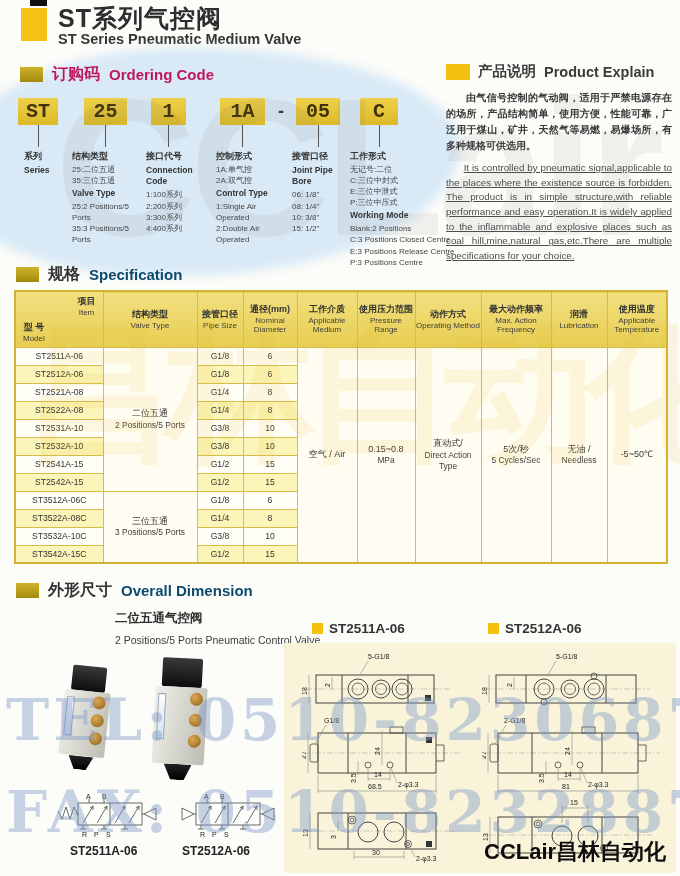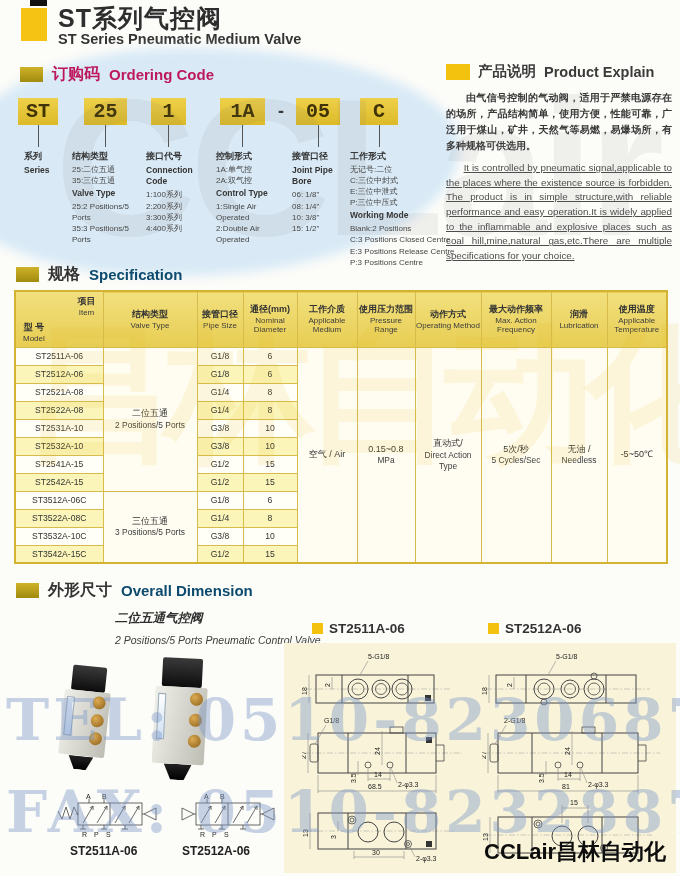--- a/index.html
+++ b/index.html
@@ -77,21 +77,21 @@
   tr.drow { height:18px; }
   tr.drow td.c { background:#fffef7; }
   tr.alt td.c { background:#fbf5b9; }
   td.model { text-align:left; padding-left:11px; font-size:9px; color:#2f2f2f; }
   td.gcell, td.m { background:#fffdf2; }
   .mc-cn { font-size:9px; color:#333; line-height:1.3; }
   .mc-en { font-size:8.4px; color:#3c3c3c; line-height:1.25; }
 
   
   .dim-head { left:16px; top:580px; }
-  .dim-sub { position:absolute; left:115px; top:610px; z-index:1;font-style:italic; }
+  .dim-sub { position:absolute; left:115px; top:610px; z-index:1; }
   .dim-sub-cn { font-size:12.5px; font-weight:bold; color:#2f2f2f; }
   .dim-sub-en { font-size:10.5px; color:#3d3d3d; margin-top:7px; }
   .dwg-label { position:absolute; top:621px; display:flex; align-items:center; gap:6px; z-index:1; }
   .dwg-label .sq { width:11px; height:11px; background:#f2c20e; }
   .dwg-label .txt { font-size:13.5px; font-weight:bold; color:#333; }
   .panel { position:absolute; left:284px; top:643px; width:392px; height:230px; background:#f8f3d9; z-index:1; }
   .panel svg { position:absolute; }
   svg .ol { fill:none; stroke:#454545; stroke-width:1; }
   svg .ol2 { fill:none; stroke:#454545; stroke-width:0.8; }
   svg .dl { stroke:#8a8a8a; stroke-width:0.6; fill:none; }

